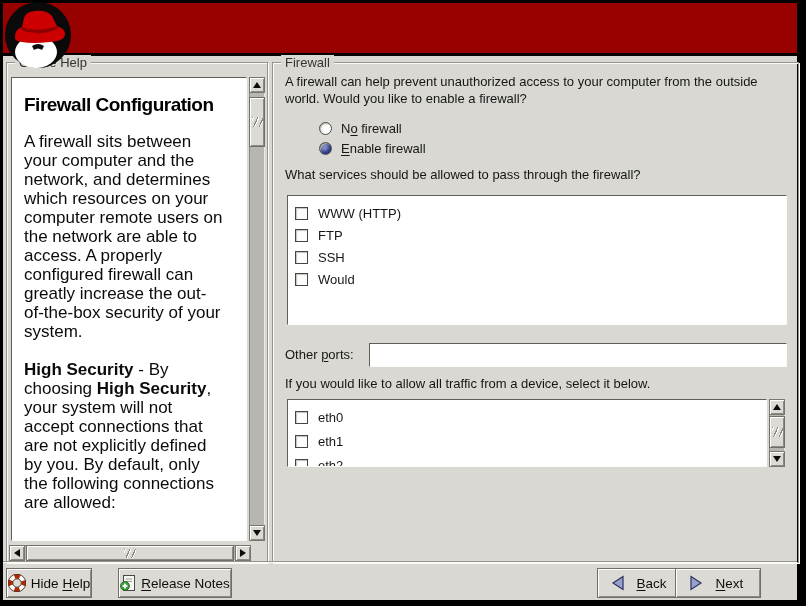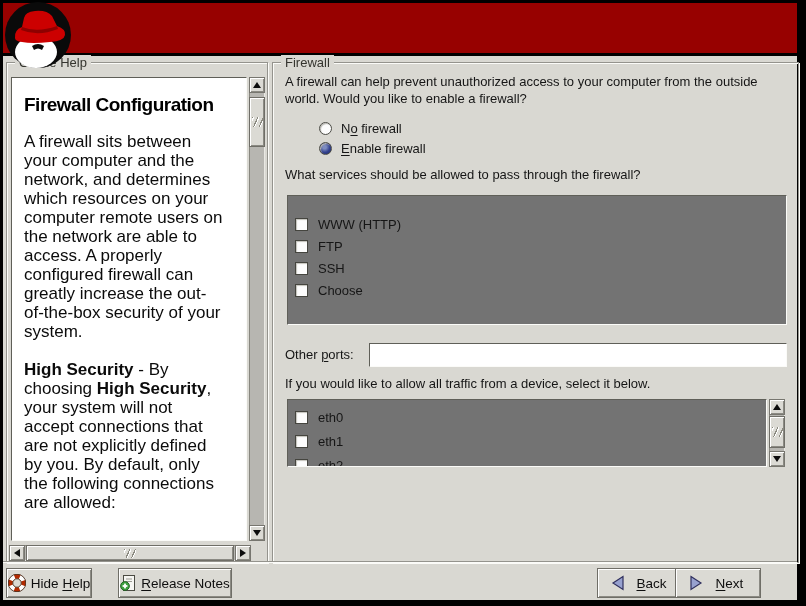--- a/index.html
+++ b/index.html
@@ -51,22 +51,22 @@
   .help-vscroll{position:absolute;left:242px;top:14px;width:16px;height:464px;}
   .help-hscroll{position:absolute;left:2px;top:482px;width:242px;height:16px;}
 
   
   .fw-intro{position:absolute;left:12px;top:10px;width:494px;font-size:13px;line-height:17px;margin:0;}
   .radio-row{position:absolute;left:46px;display:flex;align-items:center;gap:9px;font-size:13px;cursor:default;}
   .radio{width:13px;height:13px;border-radius:50%;background:#fdfdfd;border:1px solid #4c4c46;box-sizing:border-box;
     box-shadow:inset 1px 1px 1px #b9b8b2;}
   .radio.sel{background:radial-gradient(circle at 42% 38%,#7d8cc0 0 18%,#33418e 55%,#1d2a6b 100%);}
   .fw-q{position:absolute;left:12px;font-size:13px;margin:0;}
-  .listbox{position:absolute;background:#737373;border:1px solid;border-color:#5f5f58 #fbfbf8 #fbfbf8 #5f5f58;
-    box-sizing:border-box;overflow:hidden;padding:17px 0 0 7px;}
+  .listbox{position:absolute;background:#ffffff;border:1px solid;border-color:#5f5f58 #fbfbf8 #fbfbf8 #5f5f58;
+    box-sizing:border-box;overflow:hidden;padding:6px 0 0 7px;}
   .lb-row{display:flex;align-items:center;gap:10px;font-size:13px;height:22px;}
   .lb-row.dev{height:24px;}
   .checkbox{width:13px;height:13px;background:#fdfdfd;border:1px solid #45453f;box-sizing:border-box;
     box-shadow:inset 1px 1px 1px #c2c1bb;flex:0 0 auto;}
   .otherports-label{position:absolute;left:12px;font-size:13px;}
   .textinput{position:absolute;background:#fff;border:1px solid;border-color:#5f5f58 #fbfbf8 #fbfbf8 #5f5f58;
     box-sizing:border-box;font-family:"Liberation Sans",sans-serif;font-size:13px;padding:2px 5px;outline:none;}
   .dev-vscroll{position:absolute;left:496px;top:336px;width:16px;height:68px;}
 
   
@@ -160,21 +160,21 @@
         <div class="lb-row">
             <span class="checkbox"></span>
             <span>FTP</span>
           </div>
         <div class="lb-row">
             <span class="checkbox"></span>
             <span>SSH</span>
           </div>
         <div class="lb-row">
             <span class="checkbox"></span>
-            <span>Choose</span>
+            <span>Would</span>
           </div>
       </div>
 
       <span class="otherports-label" style="top:284px;"><span>Other </span><span class="mn">p</span><span>orts:</span></span>
       <input class="textinput" style="left: 96px; top: 280px; width: 418px; height: 24px;" type="text" value="">
 
       <p class="fw-q" style="top:313px;">If you would like to allow all traffic from a device, select it below.</p>
 
       <div class="listbox" style="left:14px;top:336px;width:480px;height:68px;padding-top:5px;">
         <div class="lb-row dev">

